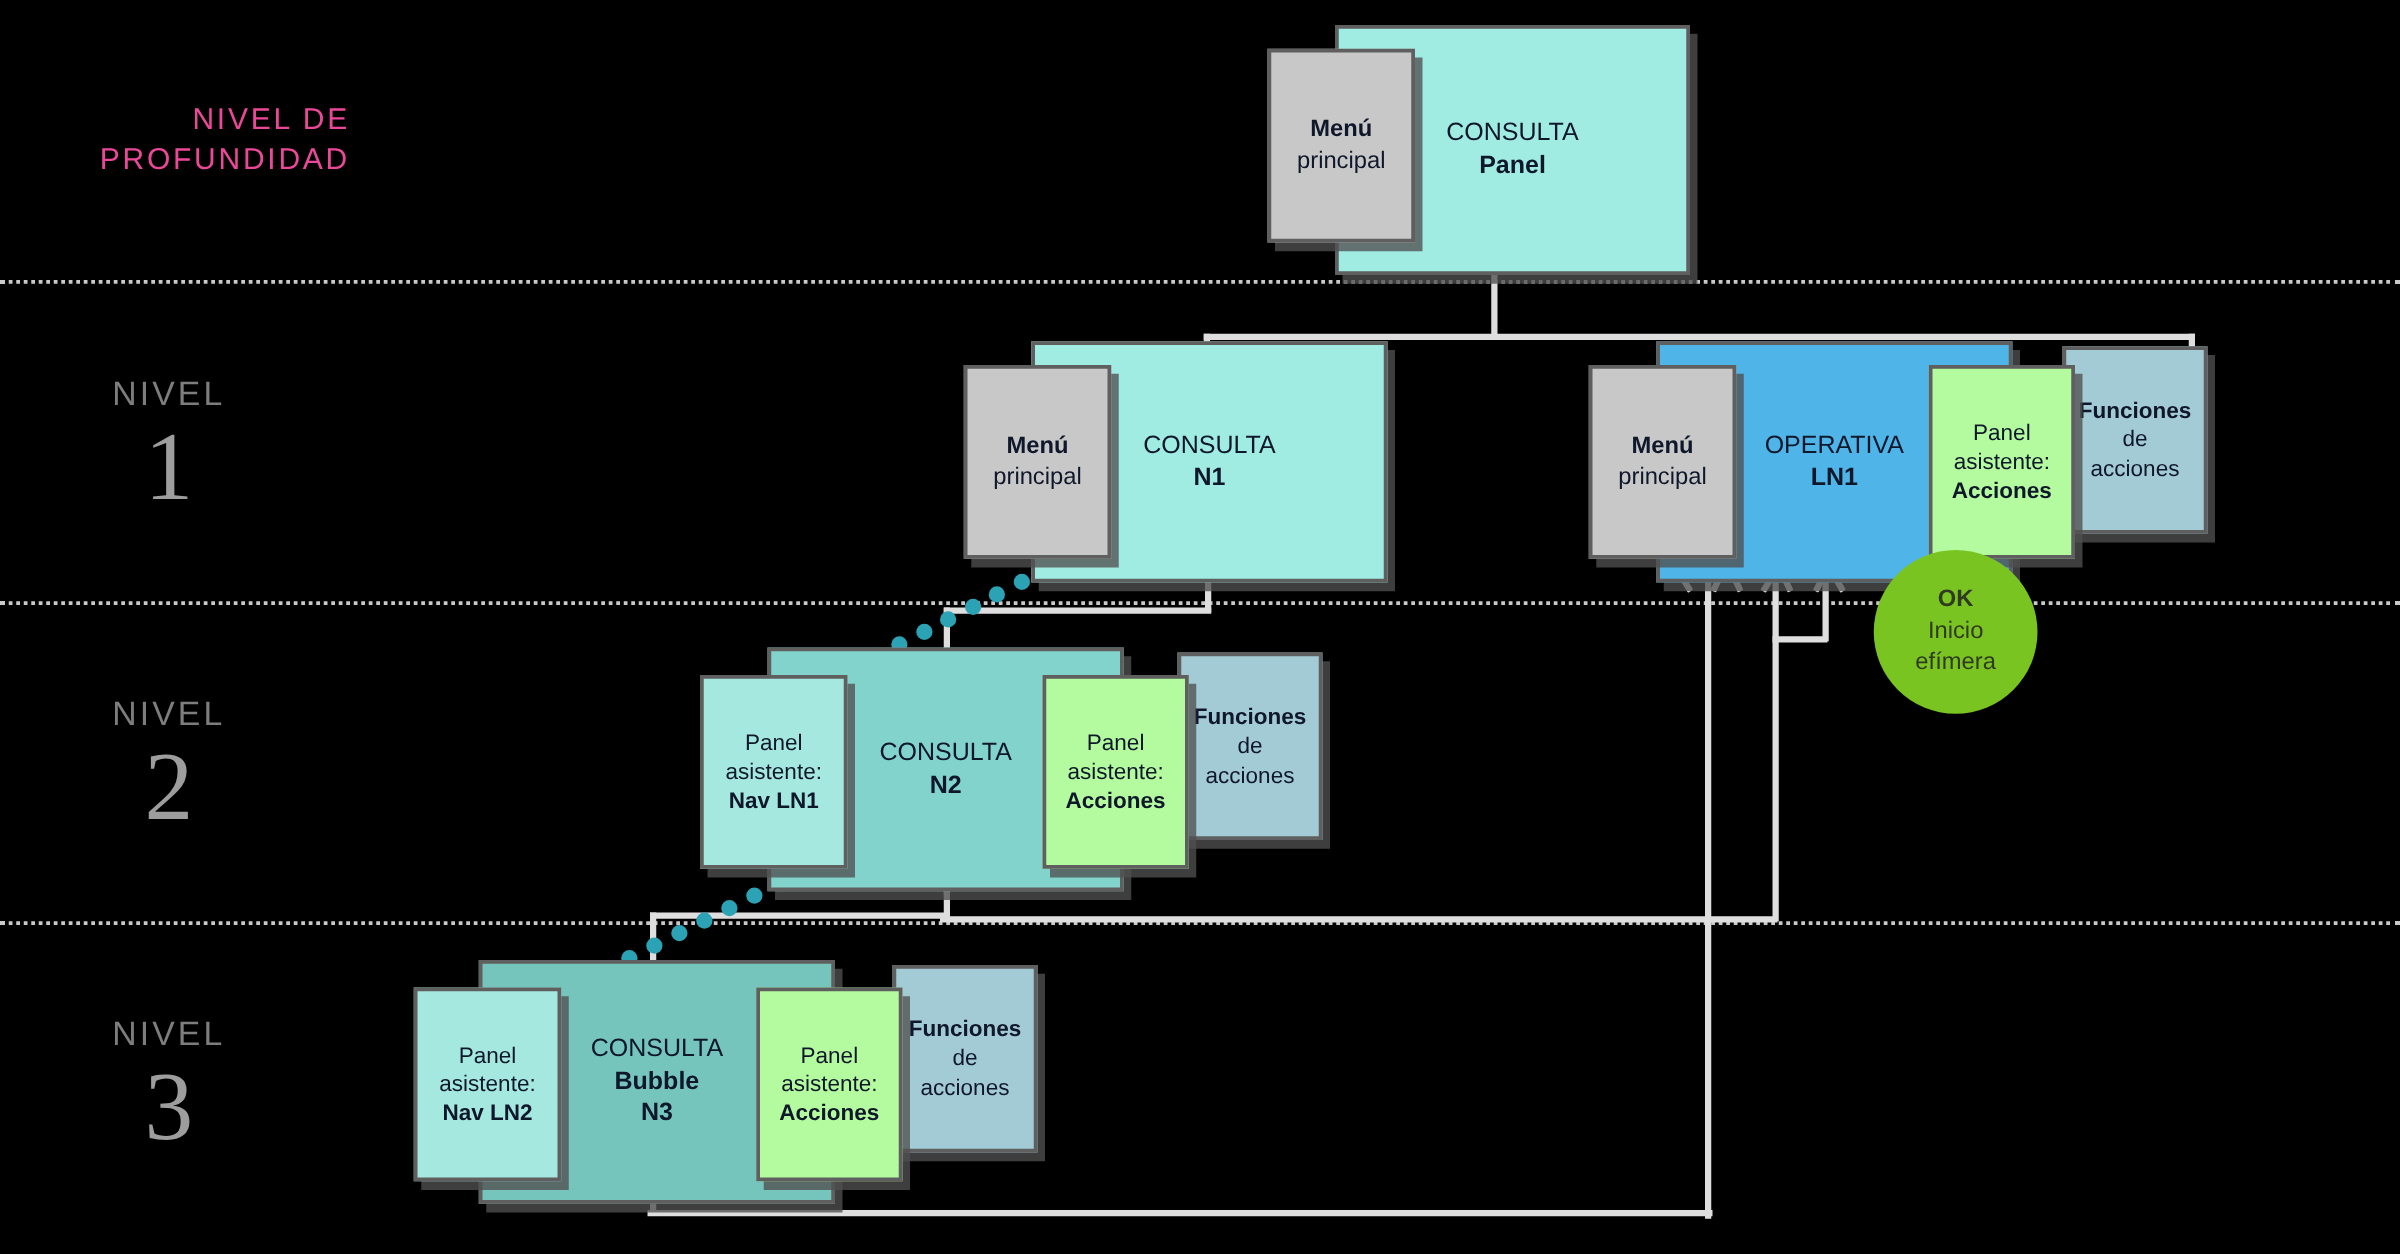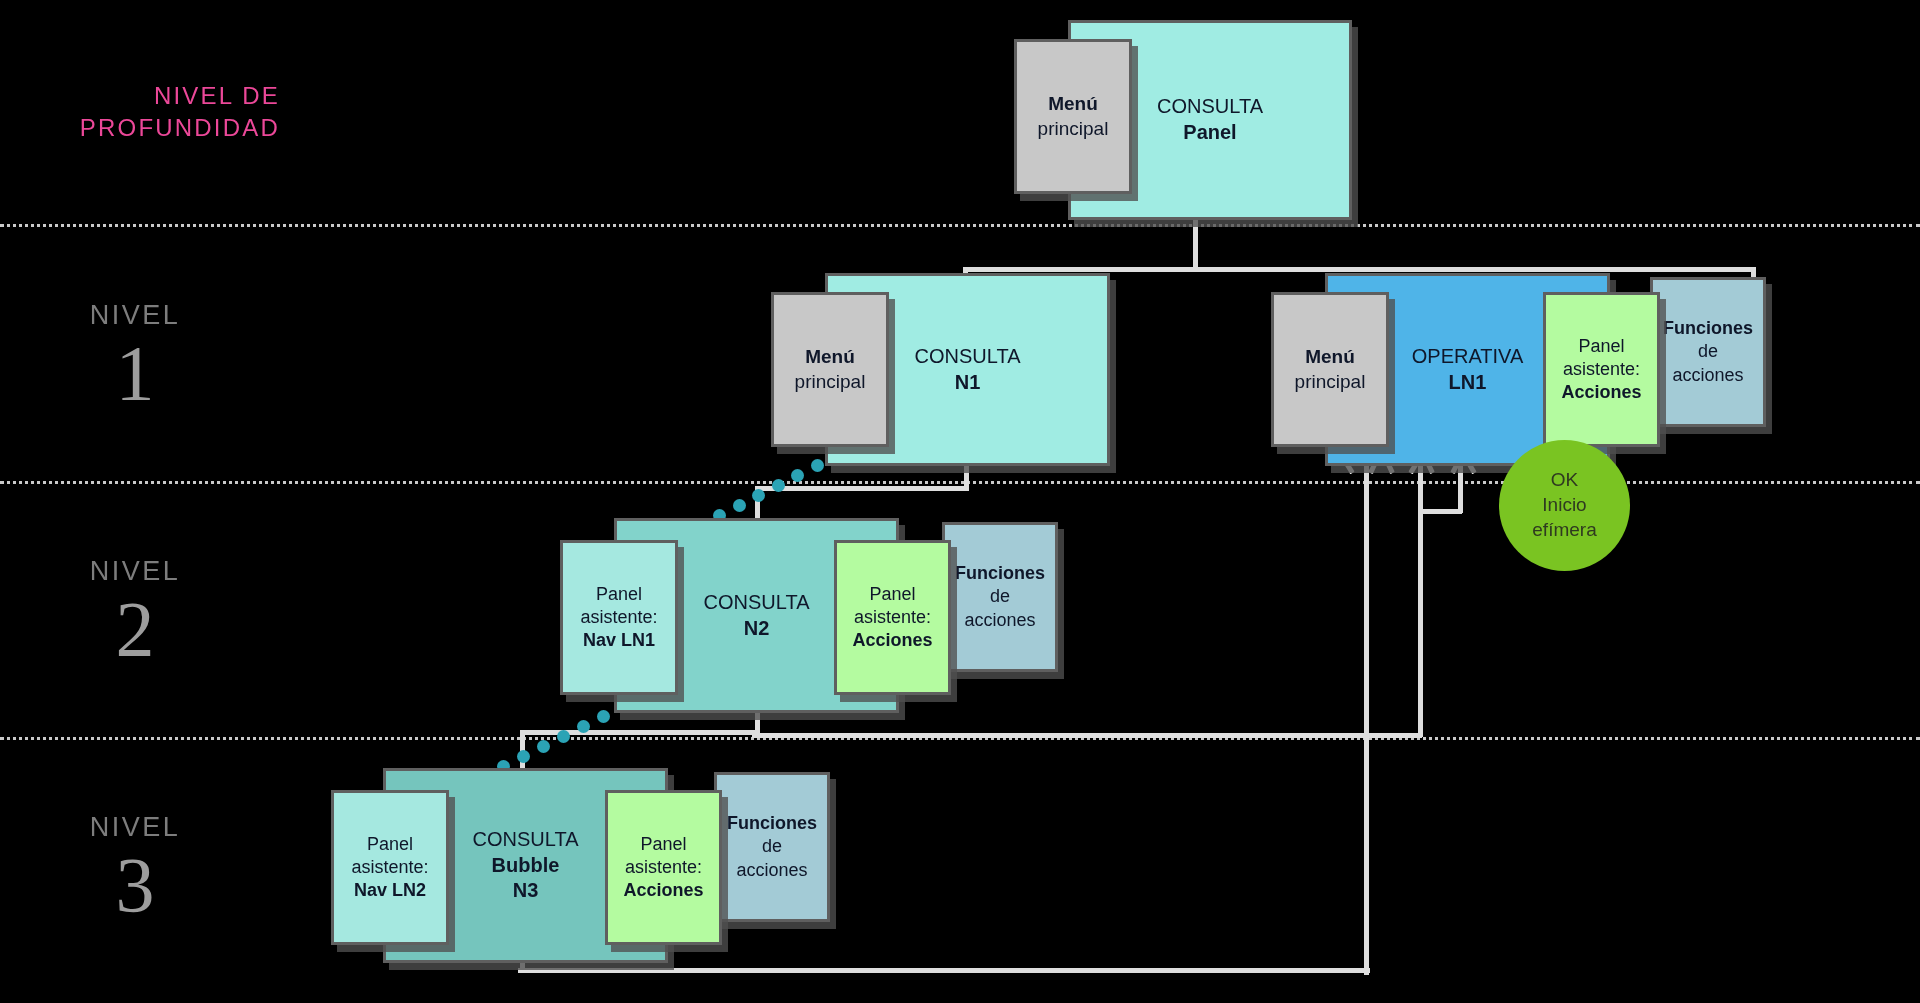--- a/index.html
+++ b/index.html
@@ -71,21 +71,21 @@
   .c-acciones  {background:#b4fba0;}
   .c-funciones {background:#a3cbd6;}
 
   
   .bubble{
     position:absolute;border-radius:50%;
     background:#7ac422;
     display:flex;align-items:center;justify-content:center;
     text-align:center;color:#2f3a20;line-height:1.3;font-size:19px;
   }
-  .bubble b{font-weight:400;margin-top:28px;}
+  .bubble b{font-weight:700;margin-top:28px;}
 </style>
 </head>
 <body>
 
 <div id="stage">
 
   <div class="divider" style="top:224px;"></div>
   <div class="divider" style="top:481px;"></div>
   <div class="divider" style="top:737px;"></div>
 

